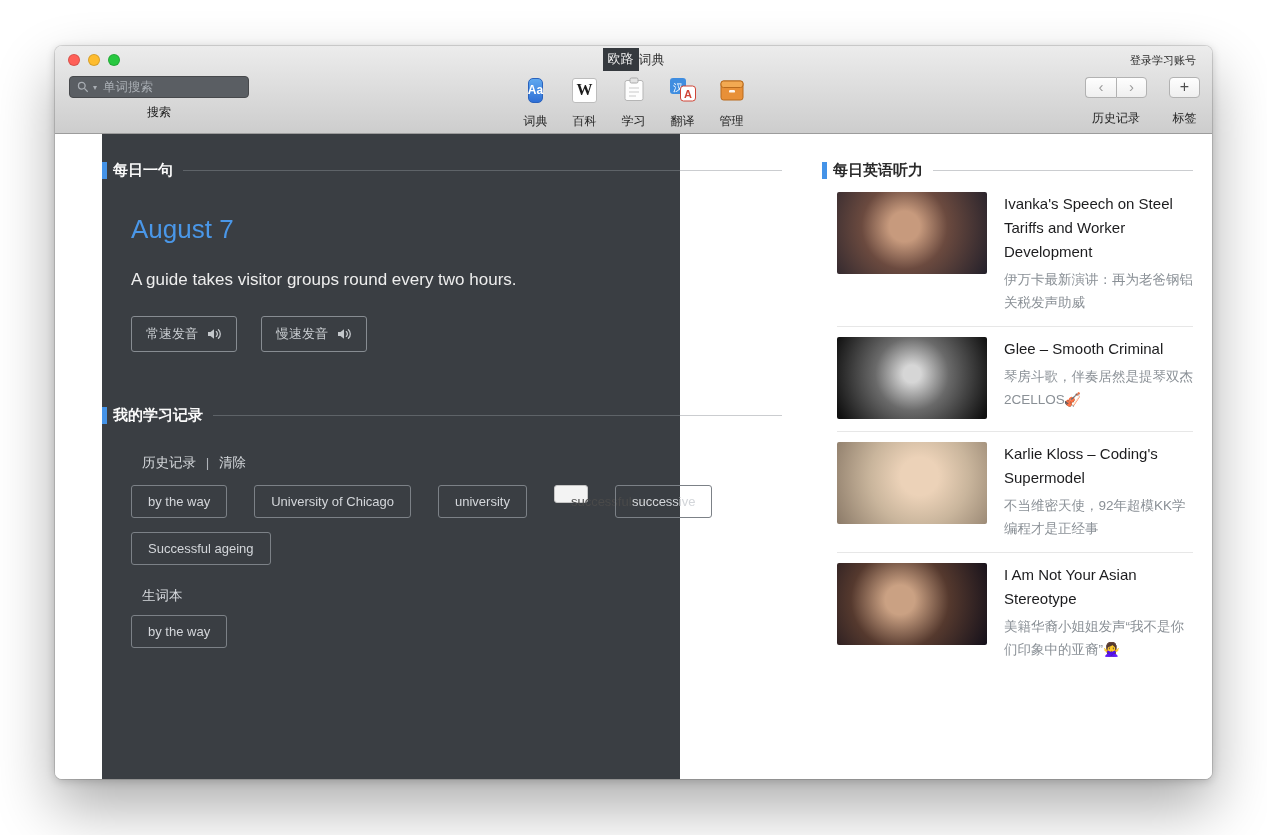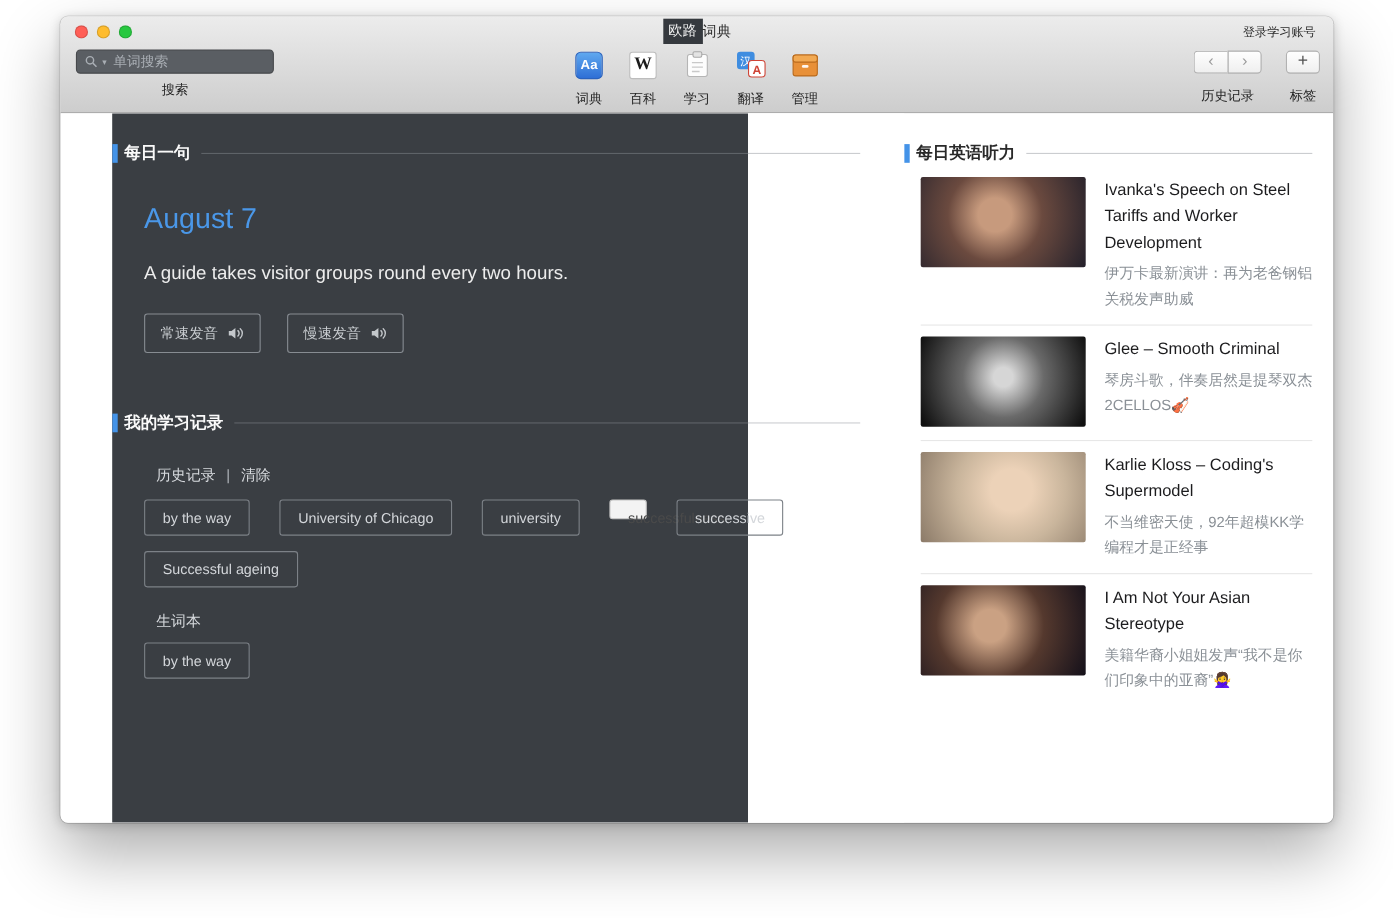--- a/index.html
+++ b/index.html
@@ -3,21 +3,21 @@
 <meta charset="utf-8">
 <style>
   * { box-sizing: border-box; }
   html,body { margin:0; padding:0; }
   body {
     width:1267px; height:835px; position:relative; background:#ffffff;
     font-family:"Liberation Sans","DejaVu Sans",sans-serif;
     -webkit-font-smoothing:antialiased;
   }
   .window {
-    position:absolute; left:55px; top:15px; width:1157px; height:733px;
+    position:absolute; left:55px; top:46px; width:1157px; height:733px;
     border-radius:7px; overflow:hidden; background:#fff;
     box-shadow:0 28px 60px rgba(0,0,0,.33), 0 2px 10px rgba(0,0,0,.18), 0 0 0 1px rgba(0,0,0,.12);
     display:flex; flex-direction:column;
   }
   
   .chrome { background:linear-gradient(#ececec,#cdcdcd); border-bottom:1px solid #9c9c9c; flex:none; }
   .titlebar { height:27px; position:relative; display:flex; align-items:center; }
   .traffic { position:absolute; left:13px; top:8px; display:flex; gap:8px; }
   .light { width:12px; height:12px; border-radius:50%; border:0.5px solid rgba(0,0,0,.15); }
   .light.red{background:#ff5f57} .light.yellow{background:#febc2e} .light.green{background:#28c840}
@@ -30,21 +30,21 @@
   .search-field { width:180px; height:22px; background:#5a5e63; border:1px solid #47494c; border-radius:4px;
     display:flex; align-items:center; padding:0 7px; gap:4px; }
   .search-field input { flex:1; min-width:0; background:transparent; border:none; outline:none; color:#e6e6e6; font-size:12.5px;
     font-family:"Liberation Sans","DejaVu Sans",sans-serif; }
   .search-field input::placeholder { color:#a9aeb4; }
   .scope-arrow { font-size:8px; color:#a9aeb4; }
   .toolbar-label { font-size:12px; color:#1e1e1e; margin-top:6px; }
   .icon-group { position:absolute; left:50%; transform:translateX(-50%); top:3px; display:flex; gap:13px; }
   .tool-item { display:flex; flex-direction:column; align-items:center; gap:3px; min-width:36px; cursor:default; }
   .tool-icon-slot { height:28px; display:flex; align-items:center; justify-content:center; }
-  .icon-dict { width:25px; height:25px; border-radius:5px; background:linear-gradient(#5fa8ef,#2e6fd6);
+  .icon-dict { width:15px; height:25px; border-radius:5px; background:linear-gradient(#5fa8ef,#2e6fd6);
     border:1px solid #2a62bd; color:#fff; font-weight:bold; font-size:12px; display:flex; align-items:center; justify-content:center; }
   .icon-wiki { width:25px; height:25px; background:#fff; border:1px solid #bdbdbd; border-radius:3px;
     display:flex; align-items:center; justify-content:center;
     font-family:"Liberation Serif","DejaVu Serif",serif; font-weight:bold; font-size:16px; color:#1c1c1c; }
   .right-group { margin-left:auto; display:flex; gap:22px; padding-top:1px; }
   .nav-col { display:flex; flex-direction:column; align-items:center; gap:6px; }
   .seg { display:flex; }
   .seg button { width:31px; height:21px; background:linear-gradient(#fefefe,#efefef); border:1px solid #b2b2b2;
     color:#9b9b9b; font-size:15px; line-height:1; padding:0 0 2px; cursor:default; }
   .seg button:first-child { border-radius:4px 0 0 4px; border-right:none; }

